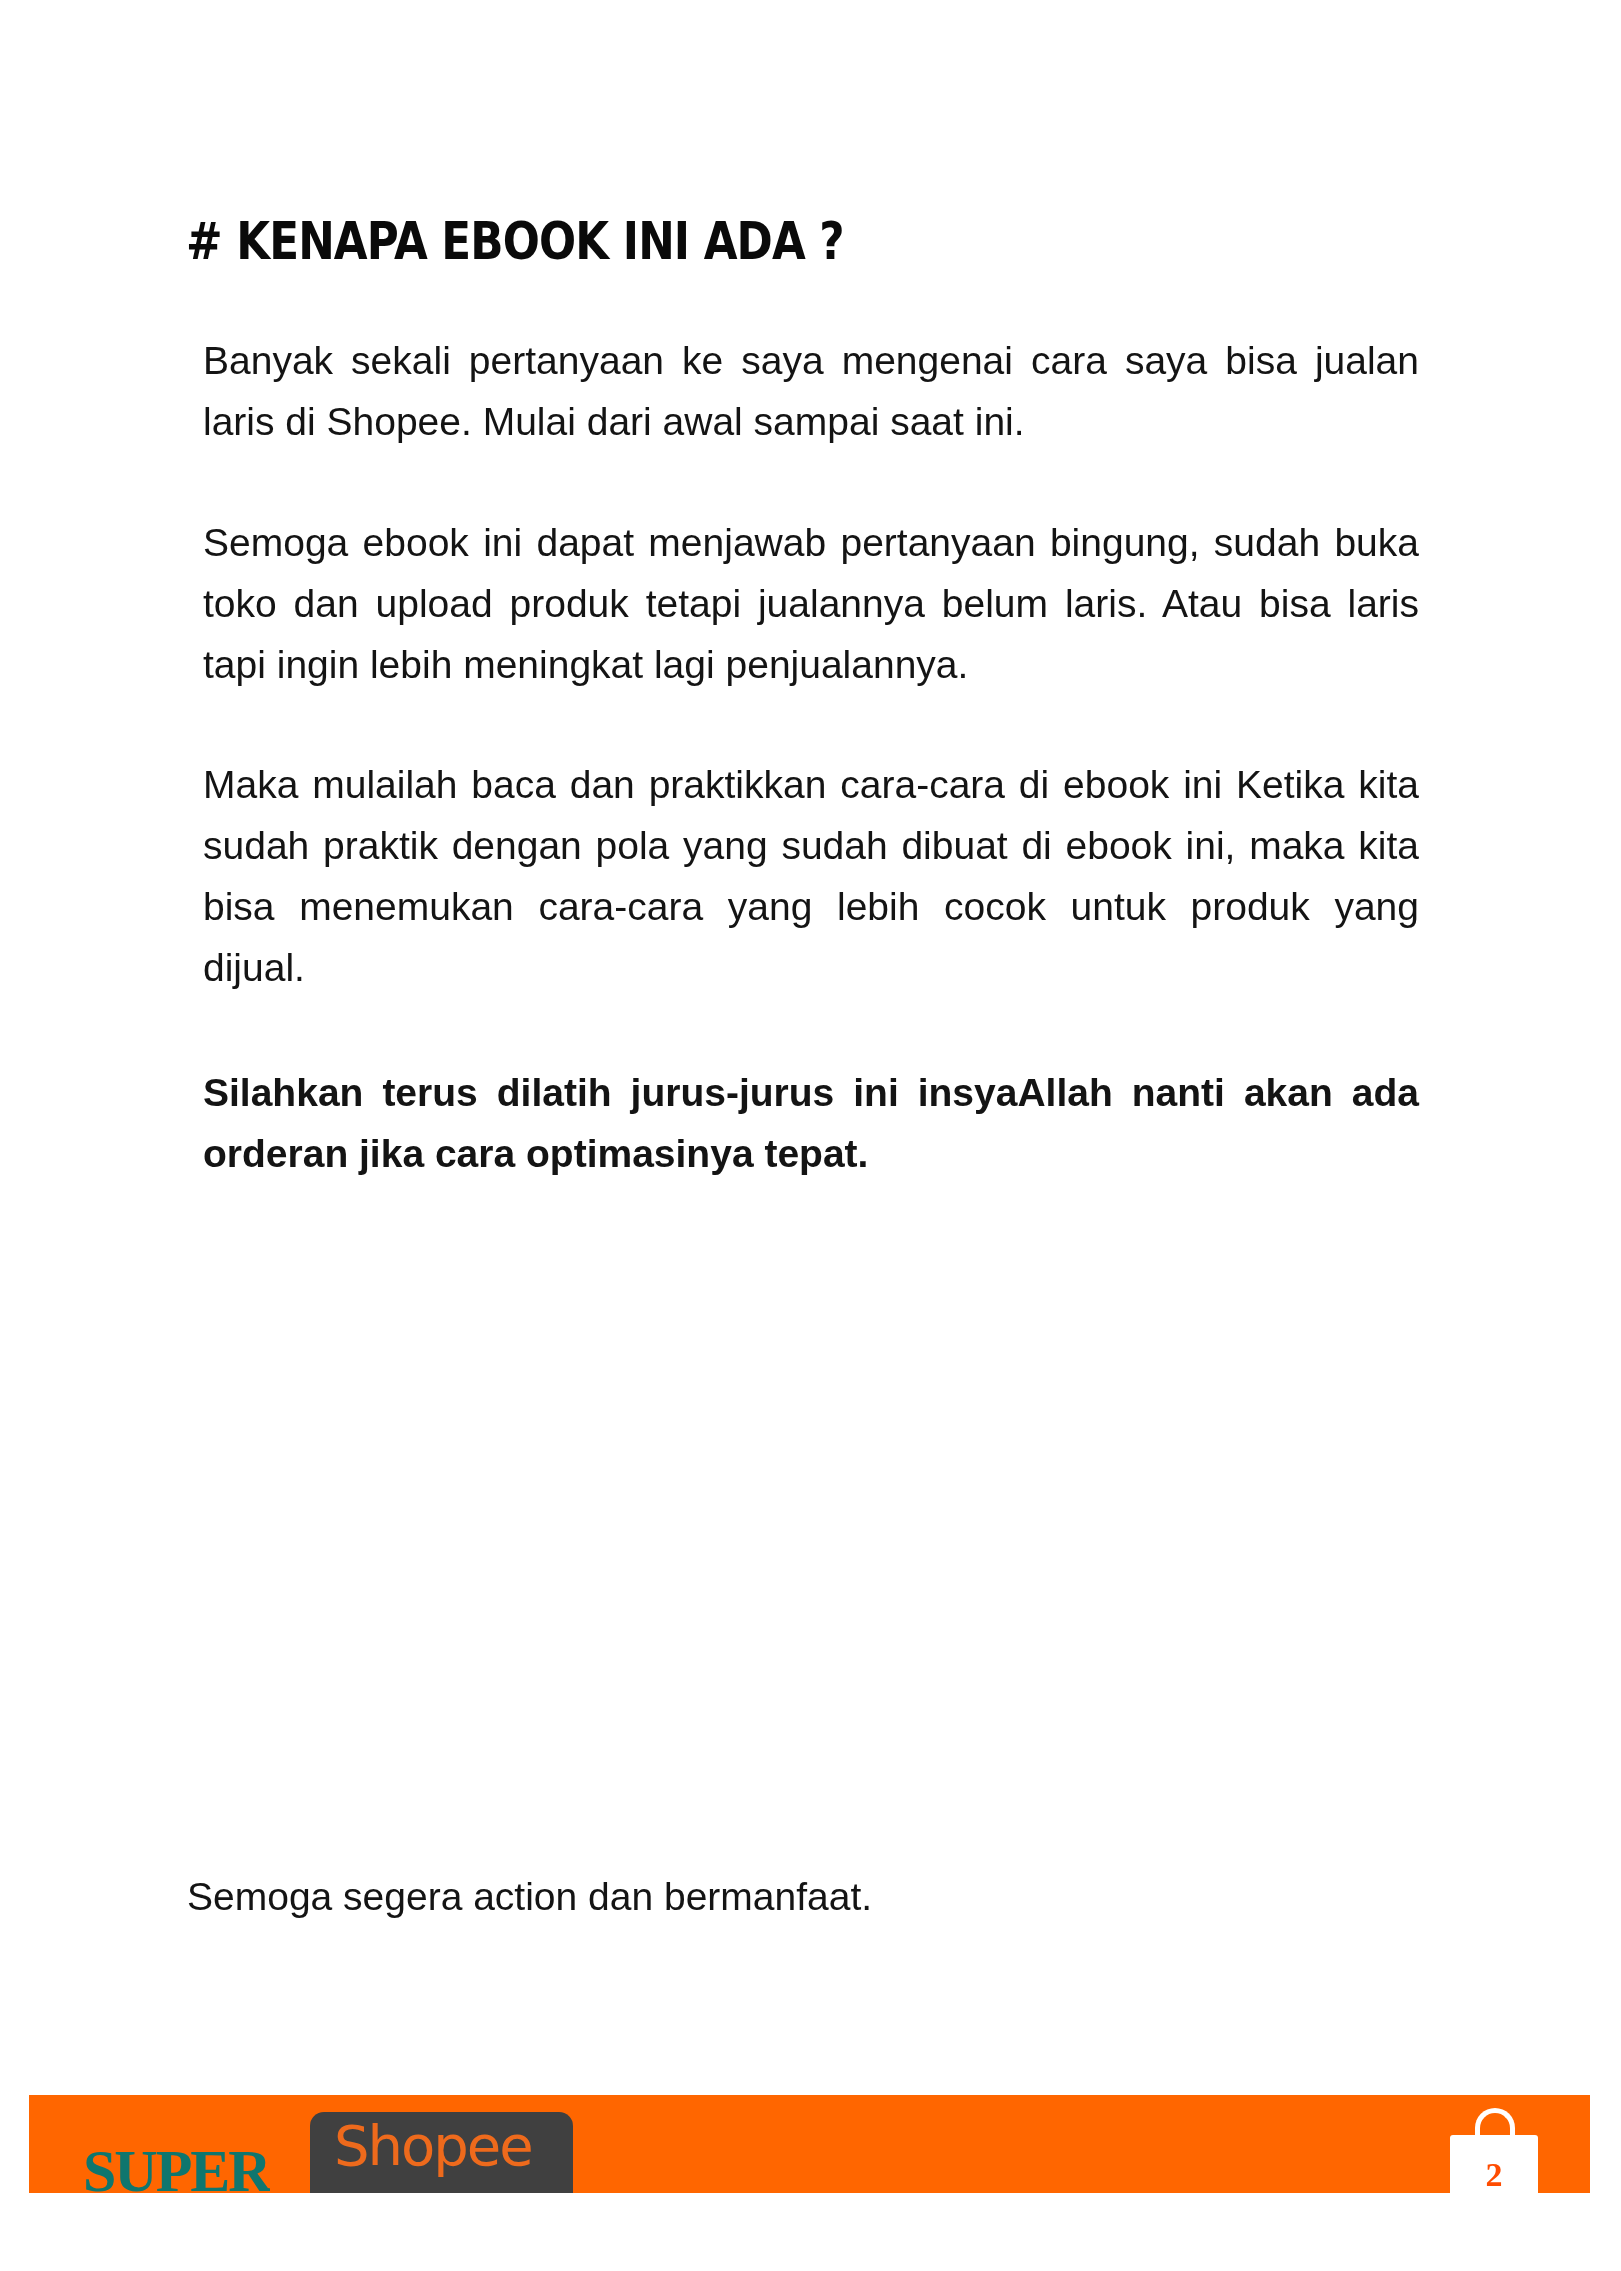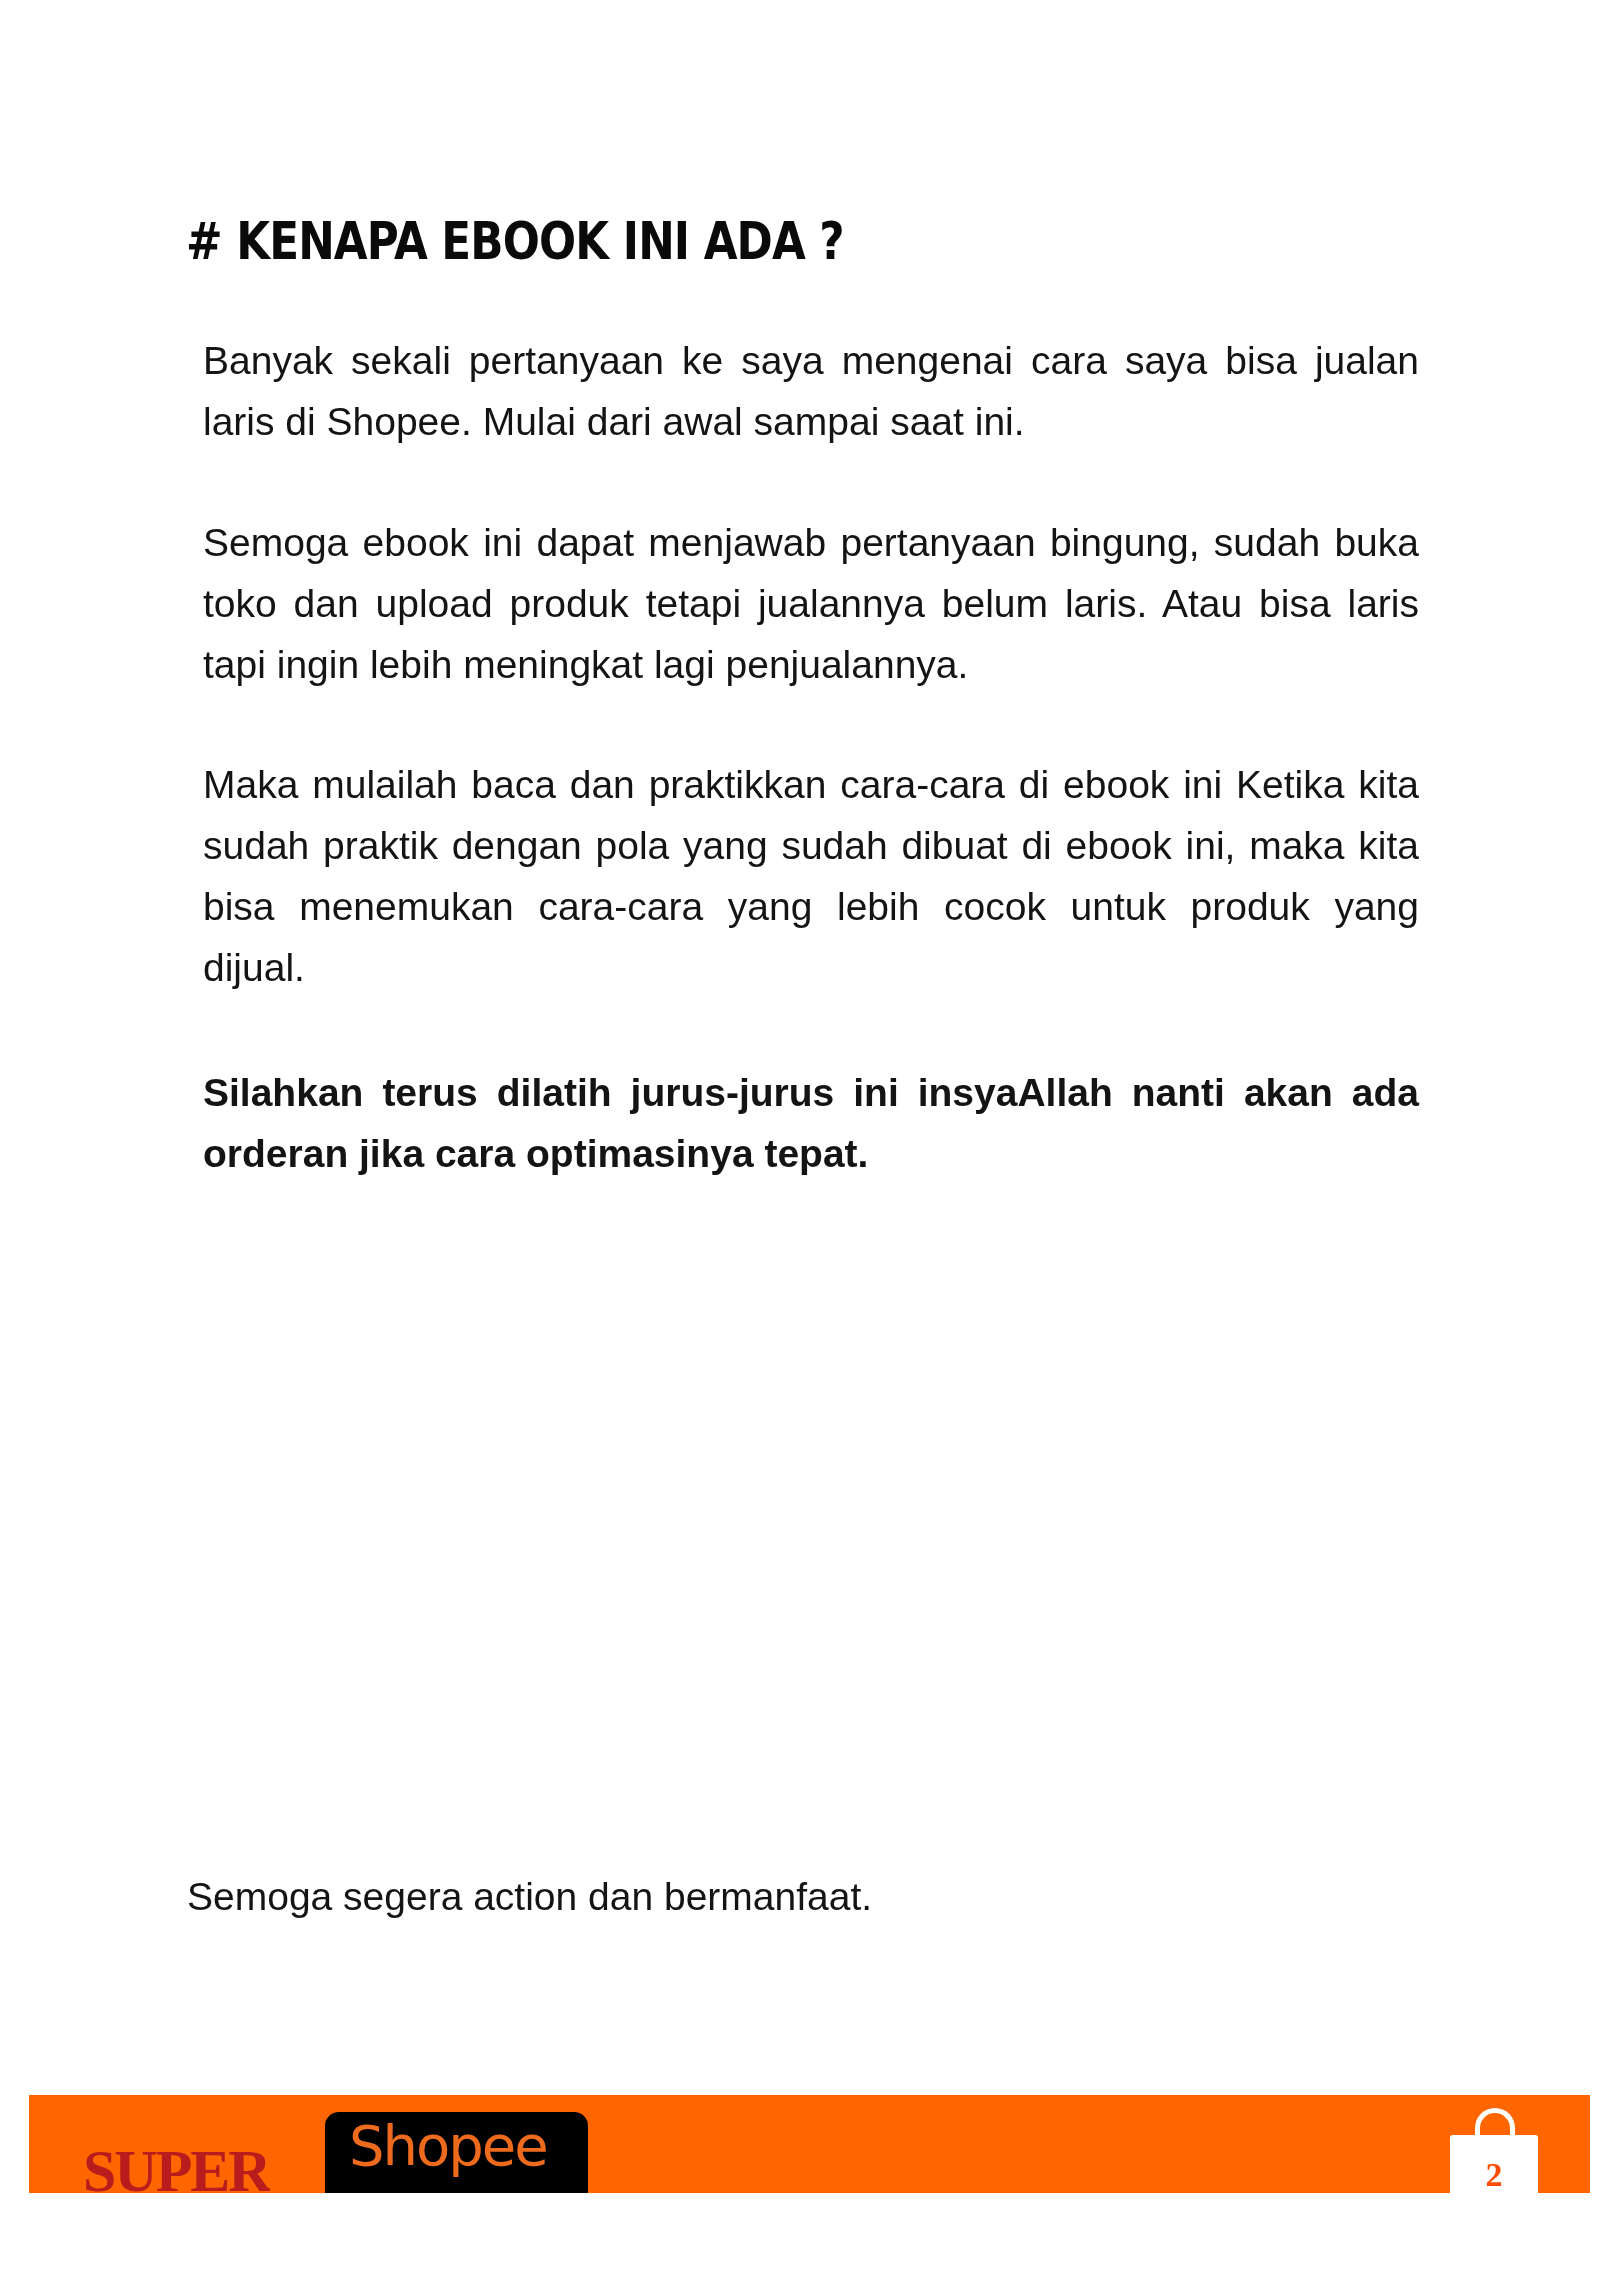--- a/index.html
+++ b/index.html
@@ -21,26 +21,26 @@
     position:absolute; left:187px; top:1866px;
     font-size:39px; line-height:61px; white-space:nowrap; color:#141414;
   }
   .footer-bar {
     position:absolute; left:29px; top:2095px; width:1561px; height:98px;
     background:#FF6600;
   }
   .super-label {
     position:absolute; left:83px; top:2141px;
     font-family:"Liberation Serif", serif; font-weight:bold;
-    font-size:60px; line-height:60px; color:#b91c1c; letter-spacing:-2px;
+    font-size:60px; line-height:60px; color:#0f766e; letter-spacing:-2px;
     height:52px; overflow:hidden;
   }
   .shopee-box {
-    position:absolute; left:325px; top:2112px; width:263px; height:81px;
-    background:#000000; border-radius:14px 14px 0 0;
+    position:absolute; left:310px; top:2112px; width:263px; height:81px;
+    background:#404040; border-radius:14px 14px 0 0;
   }
   .shopee-text {
     position:absolute; left:24px; top:4px;
     font-family:"DejaVu Sans", sans-serif; font-size:56px; line-height:60px;
     color:#EE6A1C; letter-spacing:-2px;
   }
   .bag {
     position:absolute; left:1450px; top:2108px; width:88px; height:85px;
   }
   .bag-handle {

